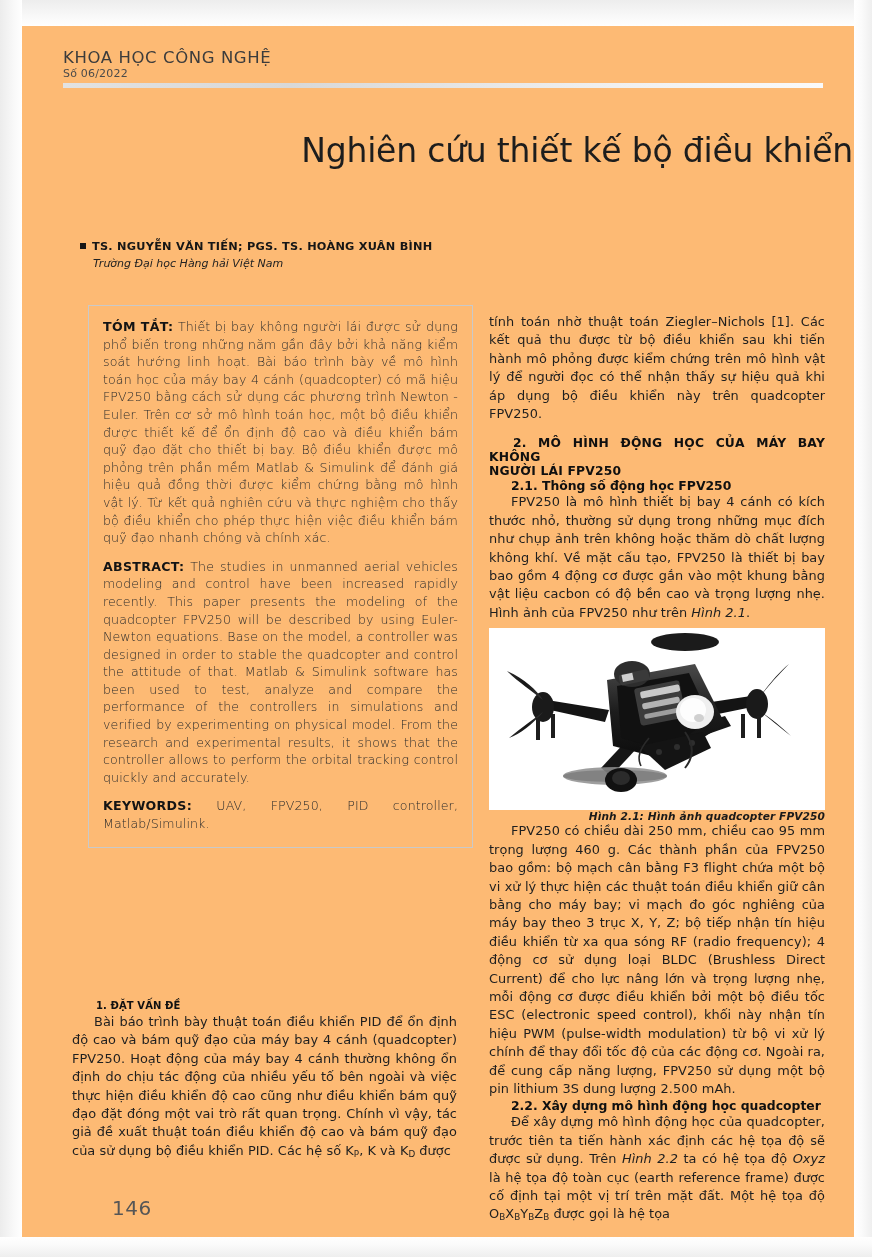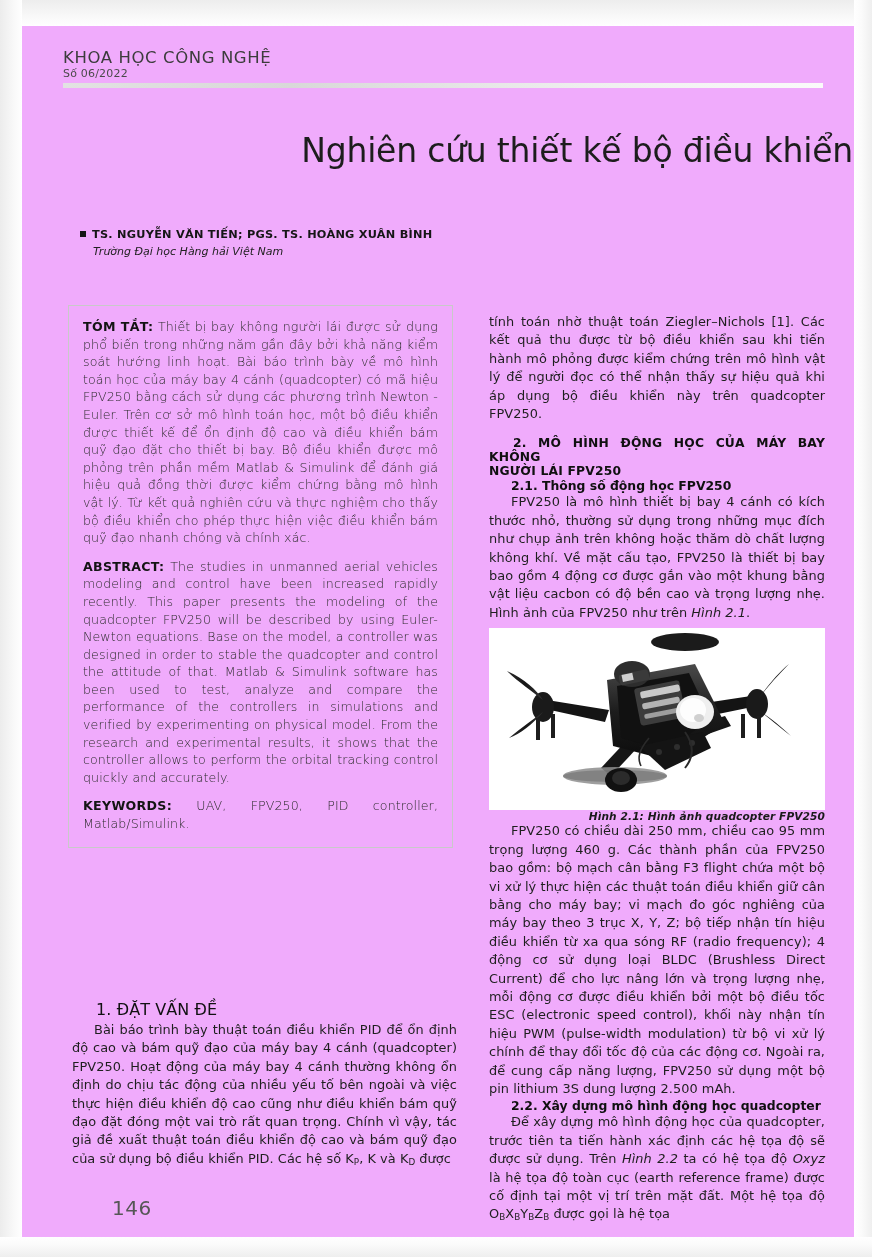--- a/index.html
+++ b/index.html
@@ -8,21 +8,21 @@
     background: #ffffff;
   }
   body {
     font-family: "DejaVu Sans", sans-serif;
     color: #1a1a1a;
   }
   .page {
     position: relative;
     width: 872px;
     height: 1257px;
-    background: #f0abfc;
+    background: #fdba74;
     overflow: hidden;
     box-sizing: border-box;
   }
 
   
   .scan-edge-top {
     position: absolute;
     left: 0; top: 0; right: 0; height: 26px;
     background: linear-gradient(to bottom, #ededed 0%, #f7f7f7 55%, #ffffff 100%);
   }
@@ -84,21 +84,21 @@
     color: #1d1d1d;
     letter-spacing: -0.2px;
     text-align: right;
   }
   .article-title .line { display: block; white-space: nowrap; }
 
   
   .authors {
     position: absolute;
     left: 80px;
-    top: 228px;
+    top: 240px;
     width: 600px;
   }
   .authors-names {
     font-size: 11.3px;
     font-weight: bold;
     letter-spacing: 0.25px;
     color: #161616;
     white-space: nowrap;
   }
   .authors-names .bullet {
@@ -112,21 +112,21 @@
     font-size: 11px;
     font-style: italic;
     color: #222222;
     margin-top: 4px;
     margin-left: 13px;
   }
 
   
   .col-left {
     position: absolute;
-    left: 68px;
+    left: 88px;
     top: 305px;
     width: 395px;
   }
   .col-right {
     position: absolute;
     left: 489px;
     top: 313px;
     width: 336px;
   }
 
@@ -144,22 +144,22 @@
     text-align: justify;
     color: #2b2b2b;
     letter-spacing: 0.1px;
     font-weight: 300;
   }
   .abstract-box p:last-child { margin-bottom: 0; }
   .abstract-box .lbl { font-weight: bold; color: #141414; letter-spacing: 0.3px; }
 
   
   .sec-head {
-    font-size: 16px;
-    font-weight: normal;
+    font-size: 10px;
+    font-weight: bold;
     color: #111111;
     margin: 0 0 2px 0;
     text-align: center;
     letter-spacing: 0.1px;
   }
   .sec-head.left-indent {
     text-align: left;
     text-indent: 24px;
   }
   .body-p {

